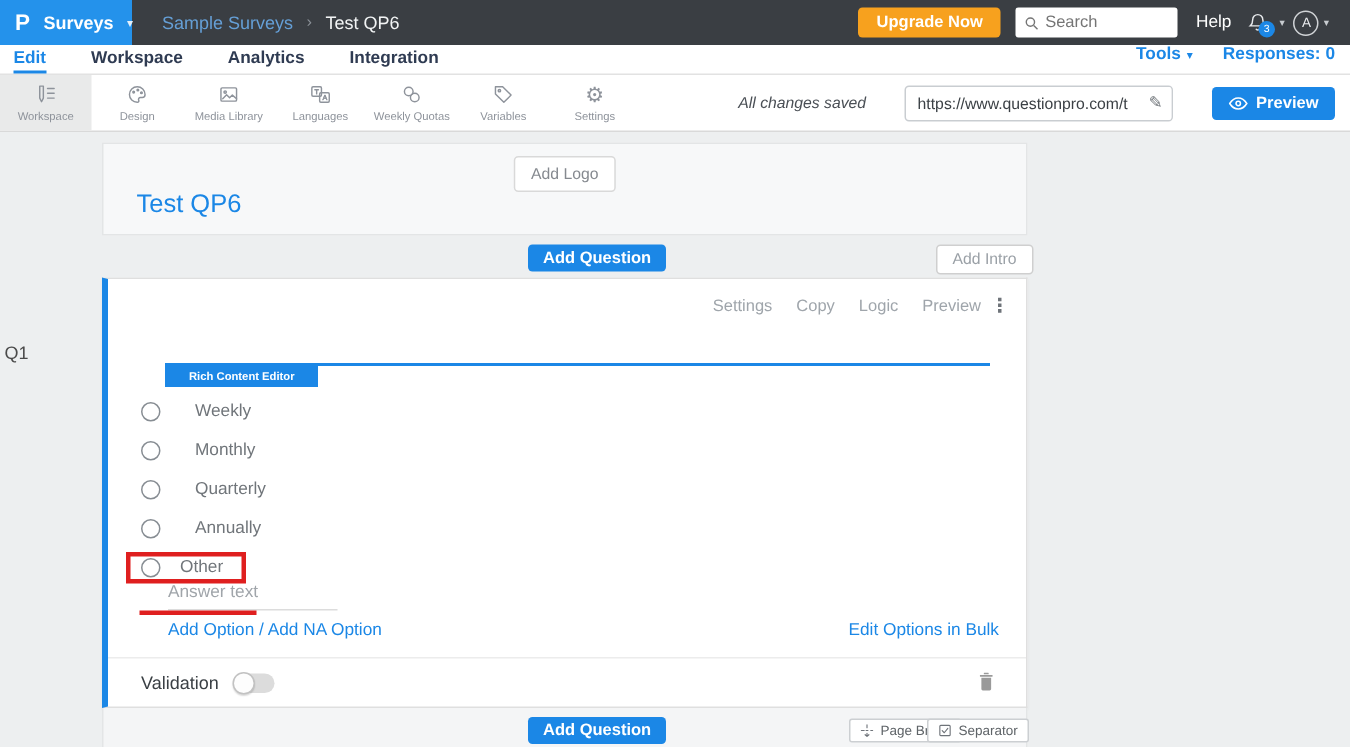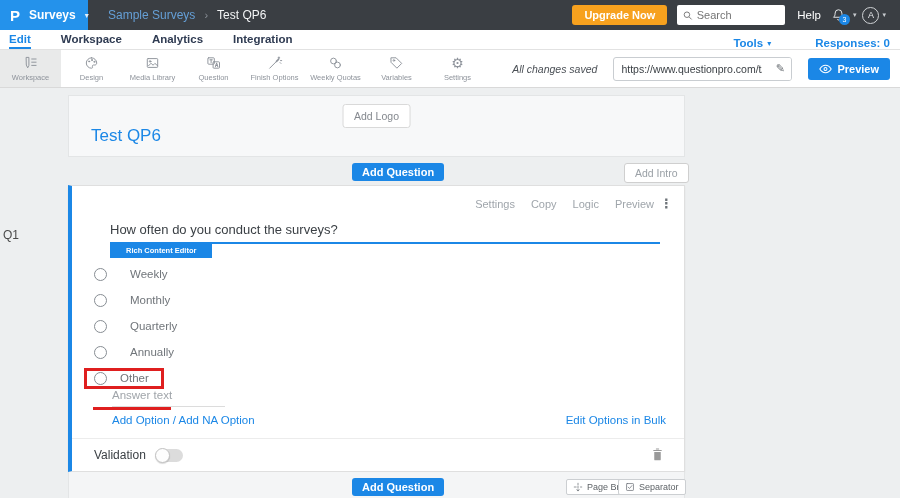--- a/index.html
+++ b/index.html
@@ -25,32 +25,32 @@
   .bell-badge { position:absolute; bottom:-2px; right:-4px; width:11px; height:11px; background:#1B87E6; border-radius:50%; font-size:7px; display:flex; align-items:center; justify-content:center; color:#fff; }
   .mini-caret { font-size:7px; color:#C8CCD0; margin:0 6px 0 3px; }
   .avatar { width:17px; height:17px; border:1px solid #D0D3D6; border-radius:50%; display:flex; align-items:center; justify-content:center; font-size:9px; color:#E8EAED; cursor:pointer; }
   .topbar-right-pad { width:8px; }
 
   
   .nav { height:20px; background:#fff; border-bottom:1px solid #E2E2E2; display:flex; align-items:stretch; }
   .nav-tab { font-size:11.5px; font-weight:bold; color:#2F3B52; display:flex; align-items:center; margin-left:30px; cursor:pointer; border-bottom:2px solid transparent; }
   .nav-tab:first-child { margin-left:9px; }
   .nav-tab.active { color:#1B87E6; border-bottom-color:#1B87E6; }
-  .nav-right { margin-left:auto; display:flex; align-items:flex-end; gap:44px; margin-right:10px; font-size:11.5px; color:#1B87E6; font-weight:bold; }
+  .nav-right { margin-left:auto; display:flex; align-items:flex-start; gap:20px; margin-right:10px; font-size:11.5px; color:#1B87E6; font-weight:bold; }
   .nav-right .caret { color:#1B87E6; }
   .nav-item-link { cursor:pointer; display:flex; align-items:center; gap:4px; }
 
   
   .toolbar { height:38px; background:#fff; border-bottom:1px solid #D9D9D9; display:flex; align-items:stretch; }
   .tool { width:61px; display:flex; flex-direction:column; align-items:center; justify-content:center; gap:2px; cursor:pointer; }
   .tool.active { background:#E9EAEA; }
   .tool-label { font-size:7.5px; color:#8E939B; white-space:nowrap; }
   .tool svg { stroke:#8E939B; fill:none; stroke-width:1.2; stroke-linecap:round; stroke-linejoin:round; }
   .gear-glyph { font-size:14px; color:#8E939B; line-height:16px; }
-  .toolbar-right { margin-left:auto; display:flex; align-items:center; gap:16px; padding-right:10px; }
+  .toolbar-right { margin-left:auto; display:flex; align-items:center; gap:26px; padding-right:10px; }
   .saved-status { font-style:italic; font-size:10.5px; color:#4A4F55; }
   .url-box { display:flex; align-items:center; border:1px solid #C9CDD1; border-radius:3px; background:#fff; height:24px; overflow:hidden; }
   .url-box input { border:none; outline:none; width:155px; font-size:10.5px; padding:0 7px; color:#3B4045; font-family:inherit; }
   .pencil-btn { width:22px; height:100%; display:flex; align-items:center; justify-content:center; color:#6B7075; font-size:11px; cursor:pointer; background:#fff; border:none; }
   .preview-btn { background:#1B87E6; color:#fff; border:none; border-radius:3px; font-size:11px; font-weight:bold; display:flex; align-items:center; gap:5px; padding:5px 11px; cursor:pointer; font-family:inherit; }
   .preview-btn svg { stroke:#fff; fill:none; stroke-width:1.3; }
 
   
   .page { position:relative; height:410px; background:#EDEFF0; }
   .q-number { position:absolute; left:3px; top:140px; font-size:12px; color:#4A4A4A; }
@@ -174,29 +174,21 @@
       </svg>
     <span class="tool-label">Media Library</span>
   </div>
   <div class="tool">
     <svg width="17" height="16" viewBox="0 0 20 20">
         <rect x="3" y="3.5" width="8" height="8" rx="1"></rect>
         <path d="M5.5 6h3M7 6v3.5"></path>
         <rect x="9.5" y="8.5" width="8" height="8" rx="1"></rect>
         <text x="11.8" y="14.8" font-size="6" stroke-width=".5" fill="#8E939B">A</text>
       </svg>
-    <span class="tool-label">Question</span>
-  </div>
-  <div class="tool">
-    <svg width="17" height="16" viewBox="0 0 20 20">
-        <path d="M4 16.5L12.5 8"></path>
-        <path d="M12.5 8l2.5-2.5" stroke-width="2"></path>
-        <path d="M15.5 2.5v2M14.5 3.5h2M17.5 7h1.5M17 9.5l1 1"></path>
-      </svg>
-    <span class="tool-label">Finish Options</span>
+    <span class="tool-label">Languages</span>
   </div>
   <div class="tool">
     <svg width="17" height="16" viewBox="0 0 20 20">
         <circle cx="7.5" cy="7.5" r="3.6"></circle>
         <circle cx="12.5" cy="12.5" r="3.6"></circle>
       </svg>
     <span class="tool-label">Weekly Quotas</span>
   </div>
   <div class="tool">
     <svg width="17" height="16" viewBox="0 0 20 20">
@@ -240,21 +232,20 @@
 
   <div class="qblock">
     <div class="q-actions">
       <span>Settings</span>
       <span>Copy</span>
       <span>Logic</span>
       <span>Preview</span>
     </div>
     <span class="kebab">⋮</span>
 
-    <div class="q-title">How often do you conduct the surveys?</div>
     <div class="q-underline"></div>
     <div class="rce-badge">Rich Content Editor</div>
 
     <div class="options">
       <div class="opt-row">
         <span class="radio"></span>
         <span class="opt-label">Weekly</span>
       </div>
       <div class="opt-row">
         <span class="radio"></span>

